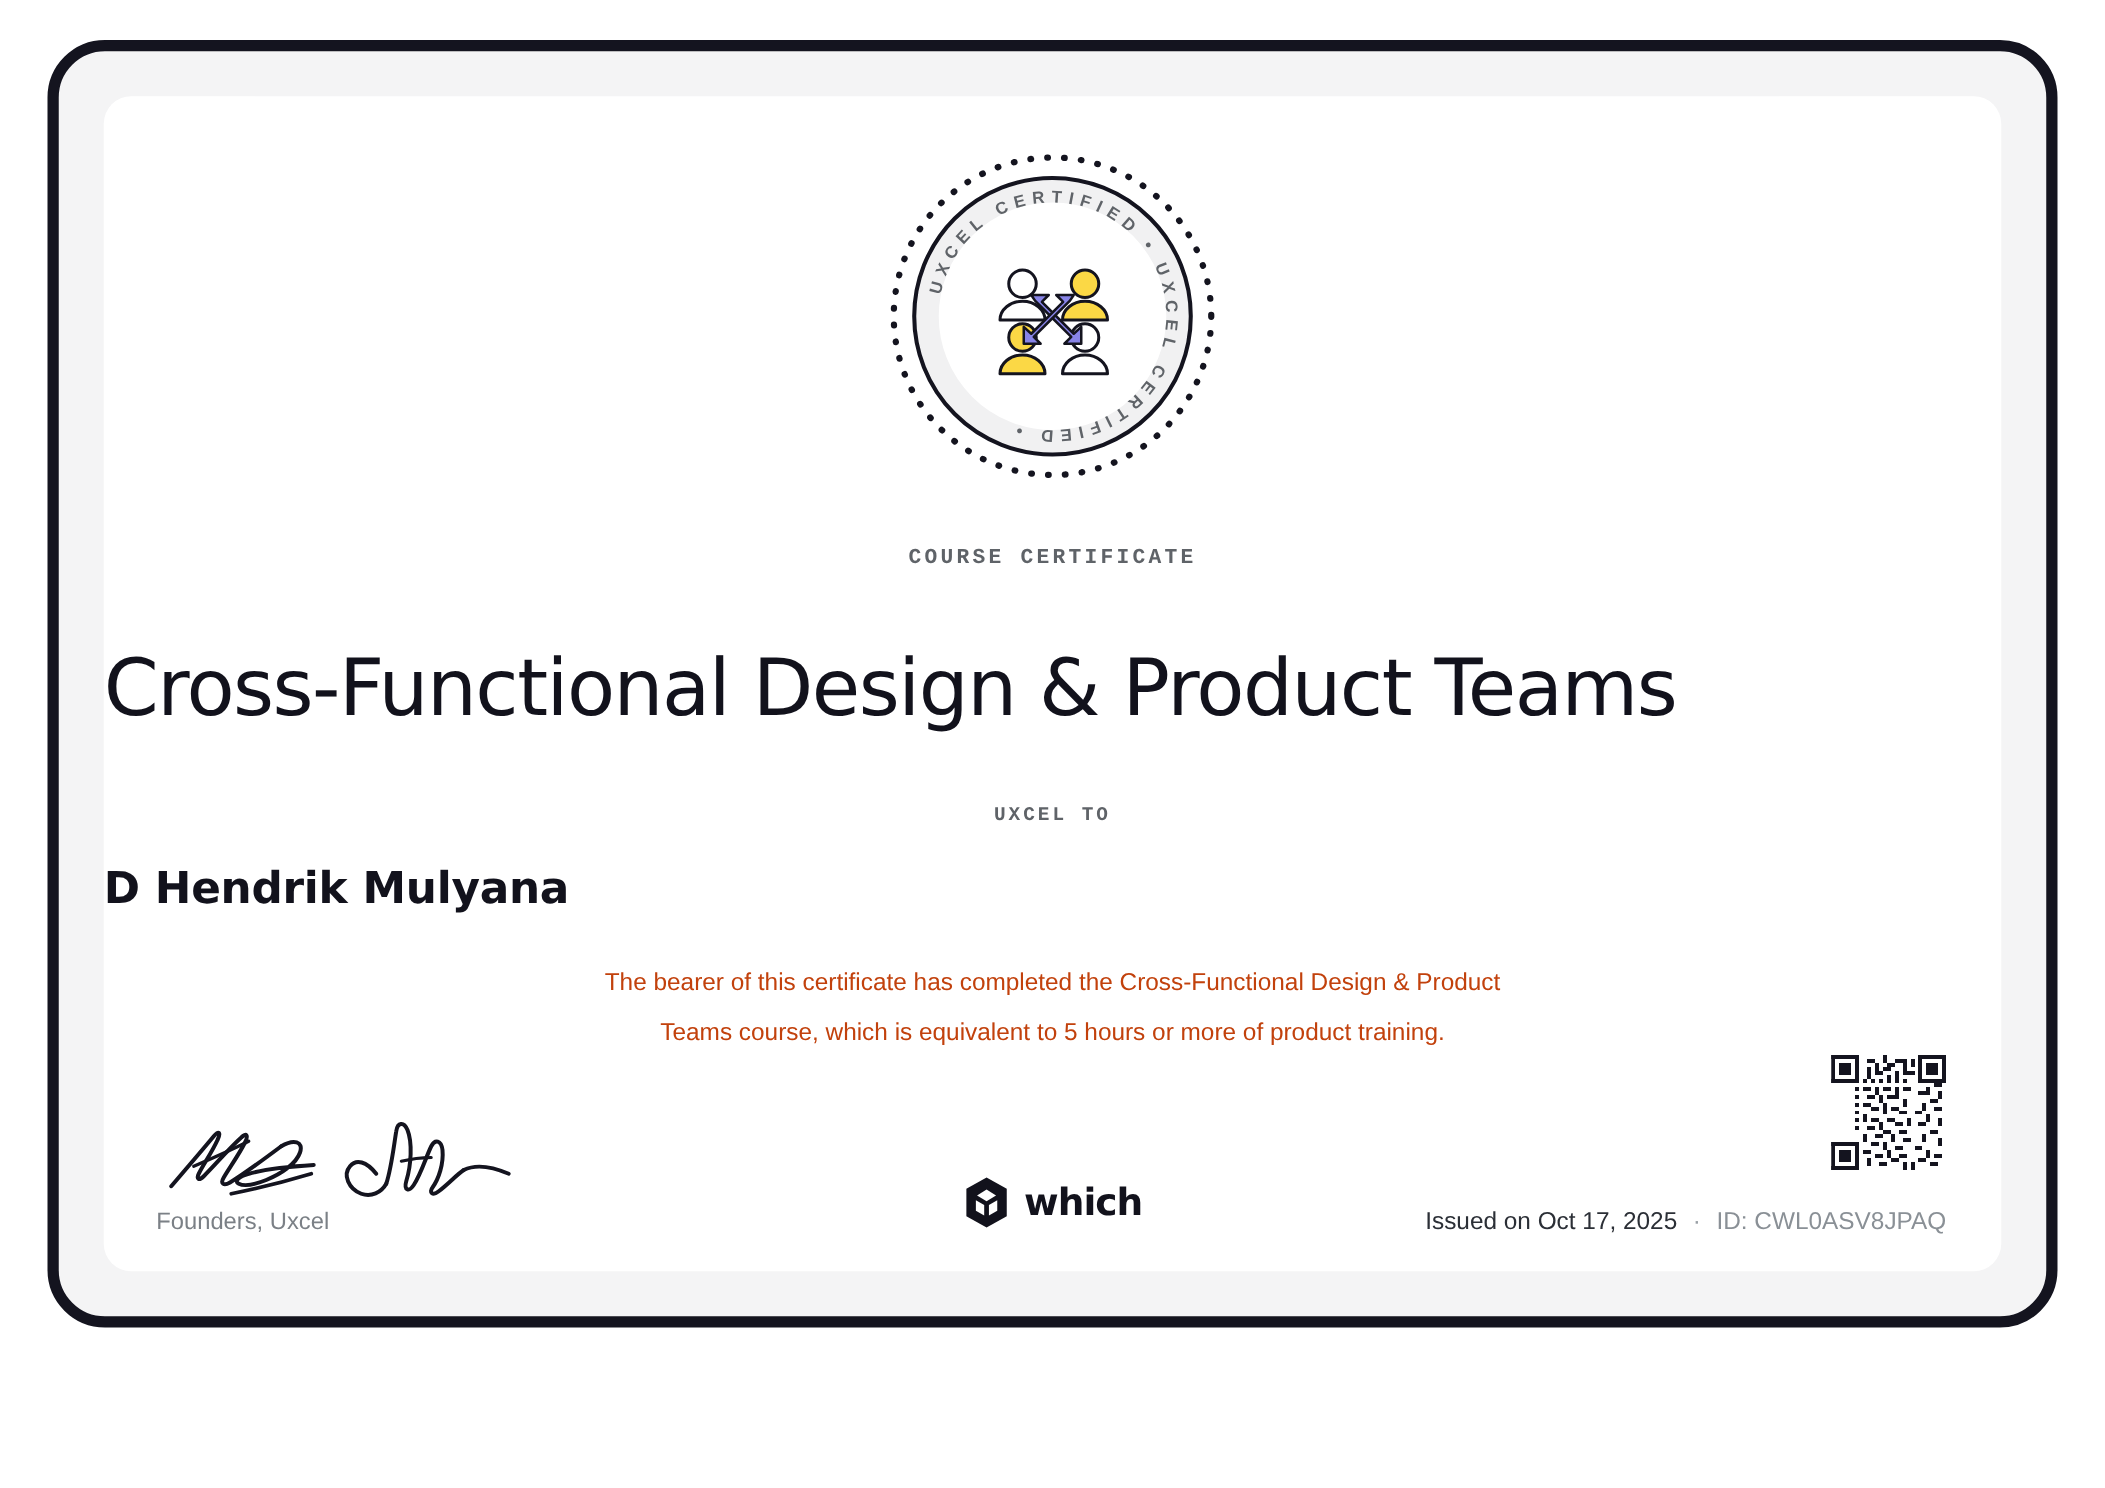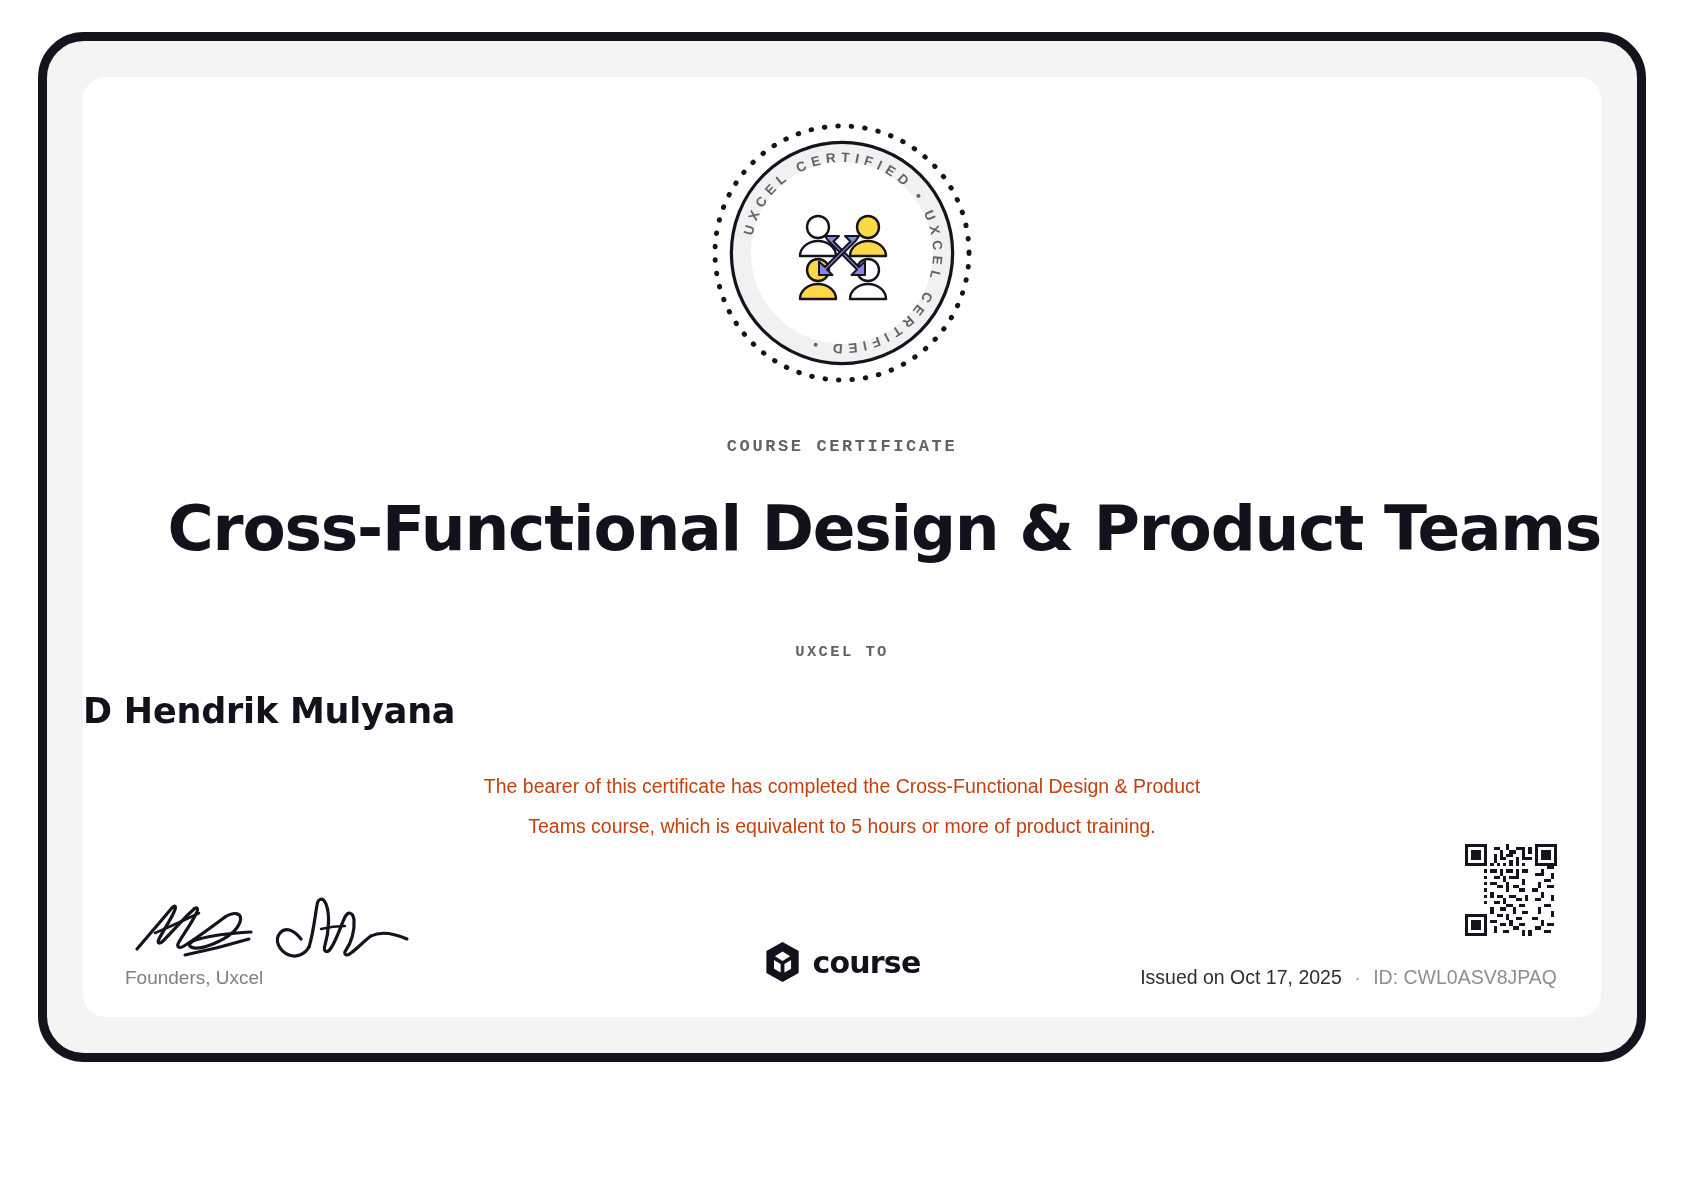--- a/index.html
+++ b/index.html
@@ -54,25 +54,25 @@
     letter-spacing: 2.6px;
     color: #5f6368;
     font-family: Liberation Mono, monospace;
   }
   .kicker-course { top: 360px; }
   .kicker-issued { top: 566px; font-size: 15.5px; letter-spacing: 2.4px; }
 
   .course-title {
     position: absolute;
     left: 0; right: 0;
-    top: 418px;
-    text-align: right;
+    top: 440px;
+    text-align: left;
     font-size: 63px;
     line-height: 1.08;
-    font-weight: 700;
+    font-weight: 400;
     letter-spacing: -1.2px;
     color: #12121c;
     font-family: "DejaVu Sans", sans-serif;
   }
 
   .recipient-name {
     position: absolute;
     left: 0; right: 0;
     top: 614px;
     text-align: left;
@@ -245,21 +245,21 @@
         <div class="founders-label">Founders, Uxcel</div>
       </div>
 
       <div class="brand-block">
         <svg class="brand-mark" viewBox="0 0 40 44">
           <path d="M 20,1 L 37,10.5 L 37,33.5 L 20,43 L 3,33.5 L 3,10.5 Z" fill="#12121c" rx="4"></path>
           <path d="M 20,11 L 28,16 L 20,21 L 12,16 Z" fill="#ffffff"></path>
           <path d="M 11,20 L 18,24 L 18,33 L 11,29 Z" fill="#ffffff"></path>
           <path d="M 29,20 L 22,24 L 22,33 L 29,29 Z" fill="#ffffff"></path>
         </svg>
-        <span class="brand-word">course</span>
+        <span class="brand-word">which</span>
       </div>
 
       <div class="issue-block">
         <div class="qr-wrap">
           <svg class="qr-svg" viewBox="0 0 29 29" shape-rendering="crispEdges">
             <rect width="29" height="29" fill="#ffffff"></rect>
             <g fill="#14141f">
 
               <rect x="0" y="0" width="7" height="1"></rect>
                 <rect x="0" y="6" width="7" height="1"></rect>

